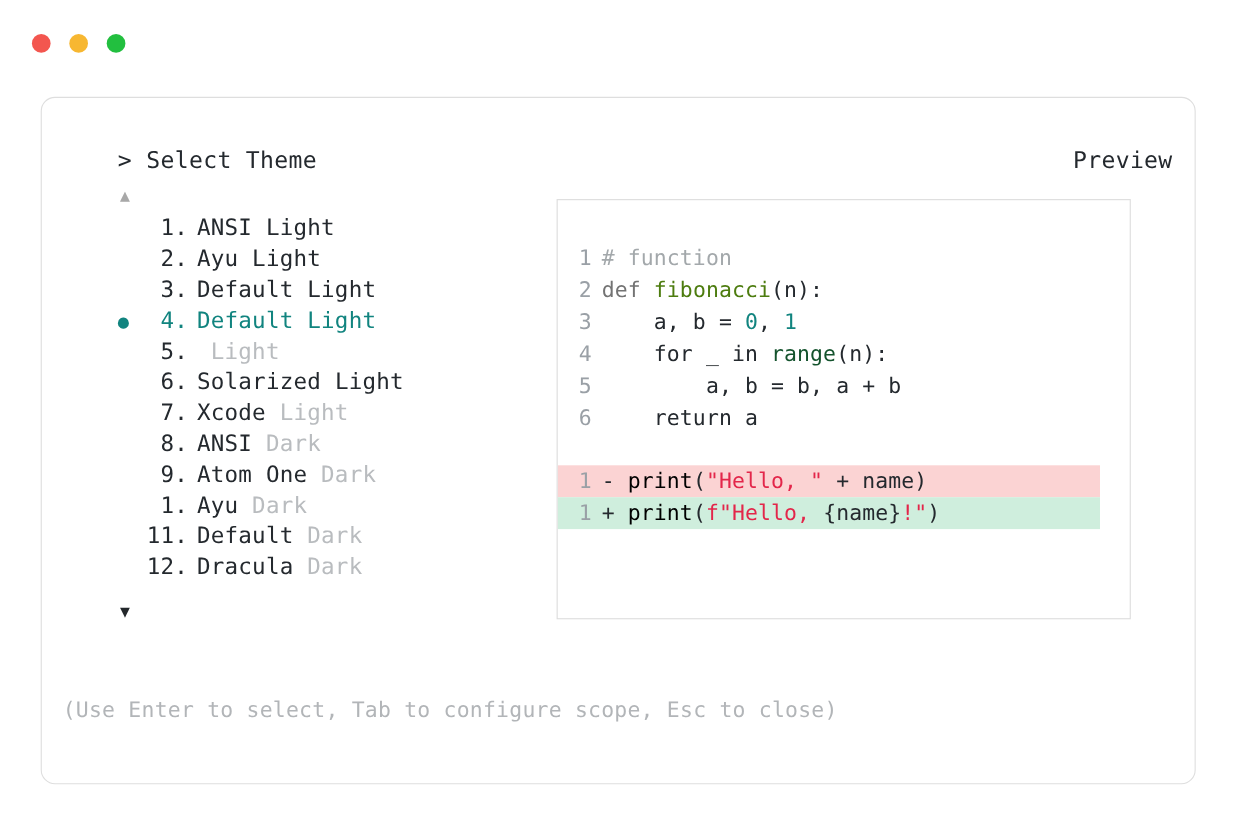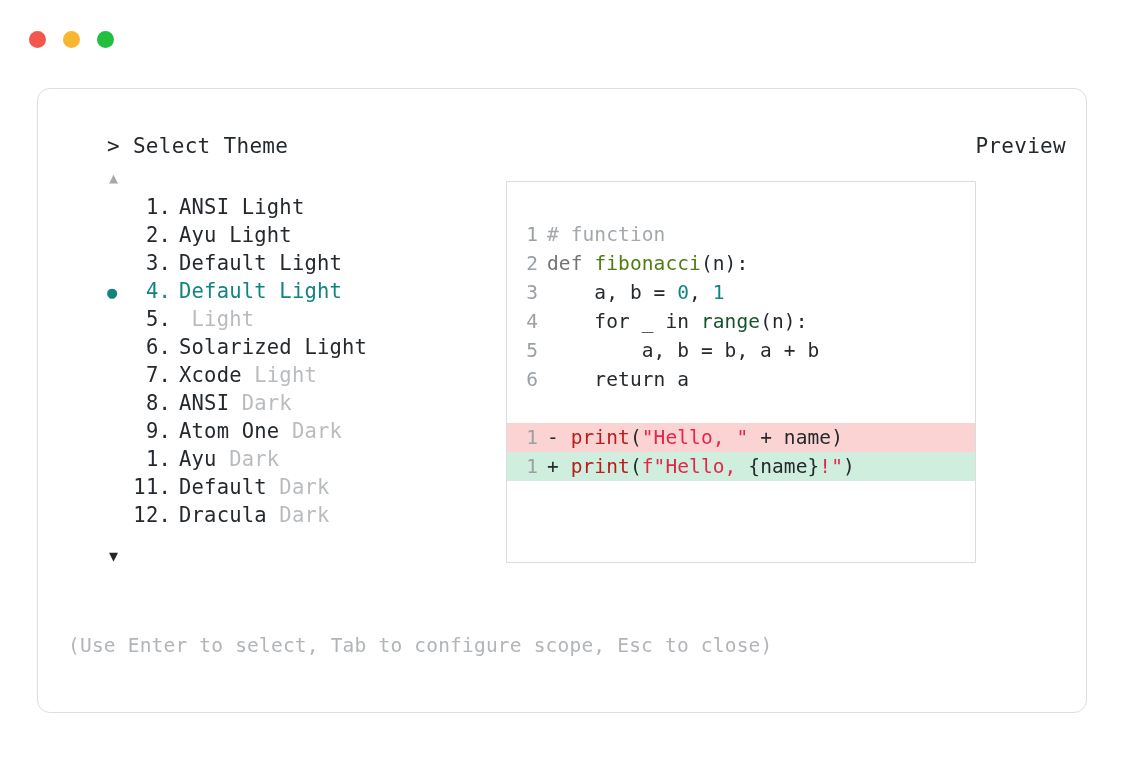--- a/index.html
+++ b/index.html
@@ -102,21 +102,21 @@
   .theme-name { white-space: pre; }
   .theme-variant { white-space: pre; }
   .theme-item.dim-variant .theme-variant { color: #b9bcbf; }
   .theme-item.selected,
   .theme-item.selected .idx-col,
   .theme-item.selected .theme-name,
   .theme-item.selected .theme-variant { color: #11847f; }
 
   .hint {
     position: absolute;
-    left: 30px; top: 545px;
+    left: 19px; top: 545px;
     font-size: 19.5px;
     color: #b2b5b8;
     letter-spacing: 0.2px;
     white-space: pre;
   }
 
   
   .right-pane {
     position: absolute;
     left: 468px; top: 44px;
@@ -124,21 +124,21 @@
   }
   .preview-label {
     font-size: 21px;
     color: #24292e;
     letter-spacing: 0.3px;
     line-height: 26px;
     text-align: right;
   }
   .preview-box {
     margin-top: 22px;
-    width: 470px;
+    width: 522px;
     height: 382px;
     border: 1.5px solid #dcdcdc;
     background: #ffffff;
     padding: 38px 0 0 0;
     overflow: hidden;
   }
   .code {
     font-size: 19.5px;
     line-height: 29px;
     white-space: pre;
@@ -153,21 +153,21 @@
     color: #9aa0a6;
     margin-right: 9px;
   }
   .tok-comment  { color: #a3a8ab; }
   .tok-keyword  { color: #737373; }
   .tok-func     { color: #4d7c0f; }
   .tok-number   { color: #11847f; }
   .tok-builtin  { color: #14532d; }
   .tok-plain    { color: #24292e; }
   .tok-string   { color: #e3264a; }
-  .tok-print    { color: #b91c1c; }
+  .tok-print    { color: #000000; }
 
   .code-blank { display: block; height: 29px; }
 
   .diff-line {
     display: block;
     padding-left: 15px;
     height: 29px;
     width: 493px;
   }
   .diff-line.minus { background: #fbd3d3; }

